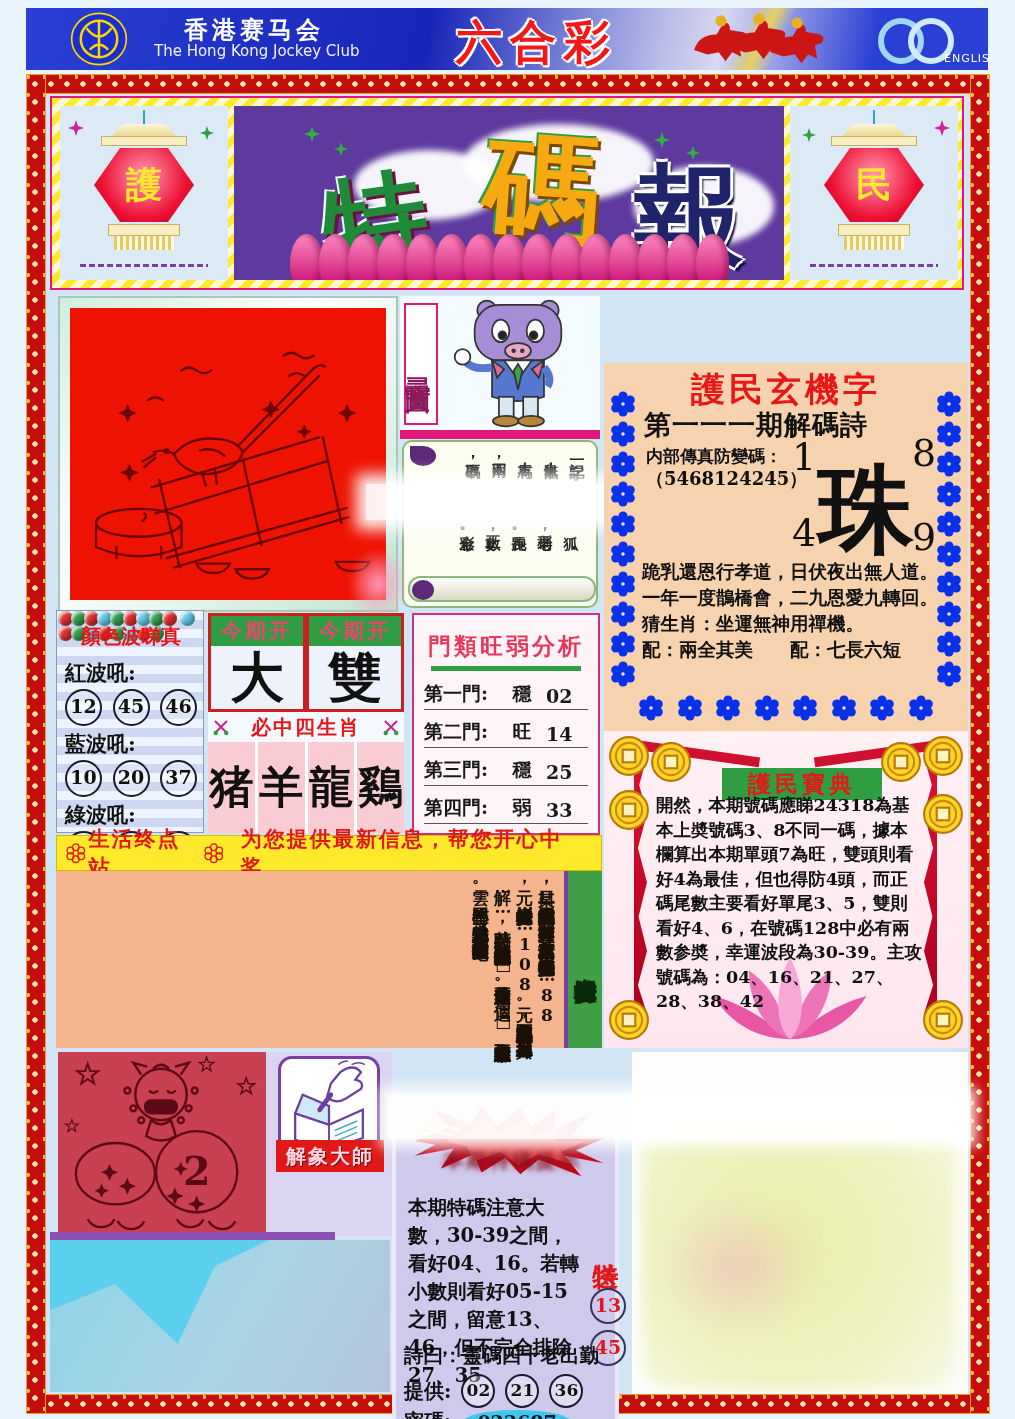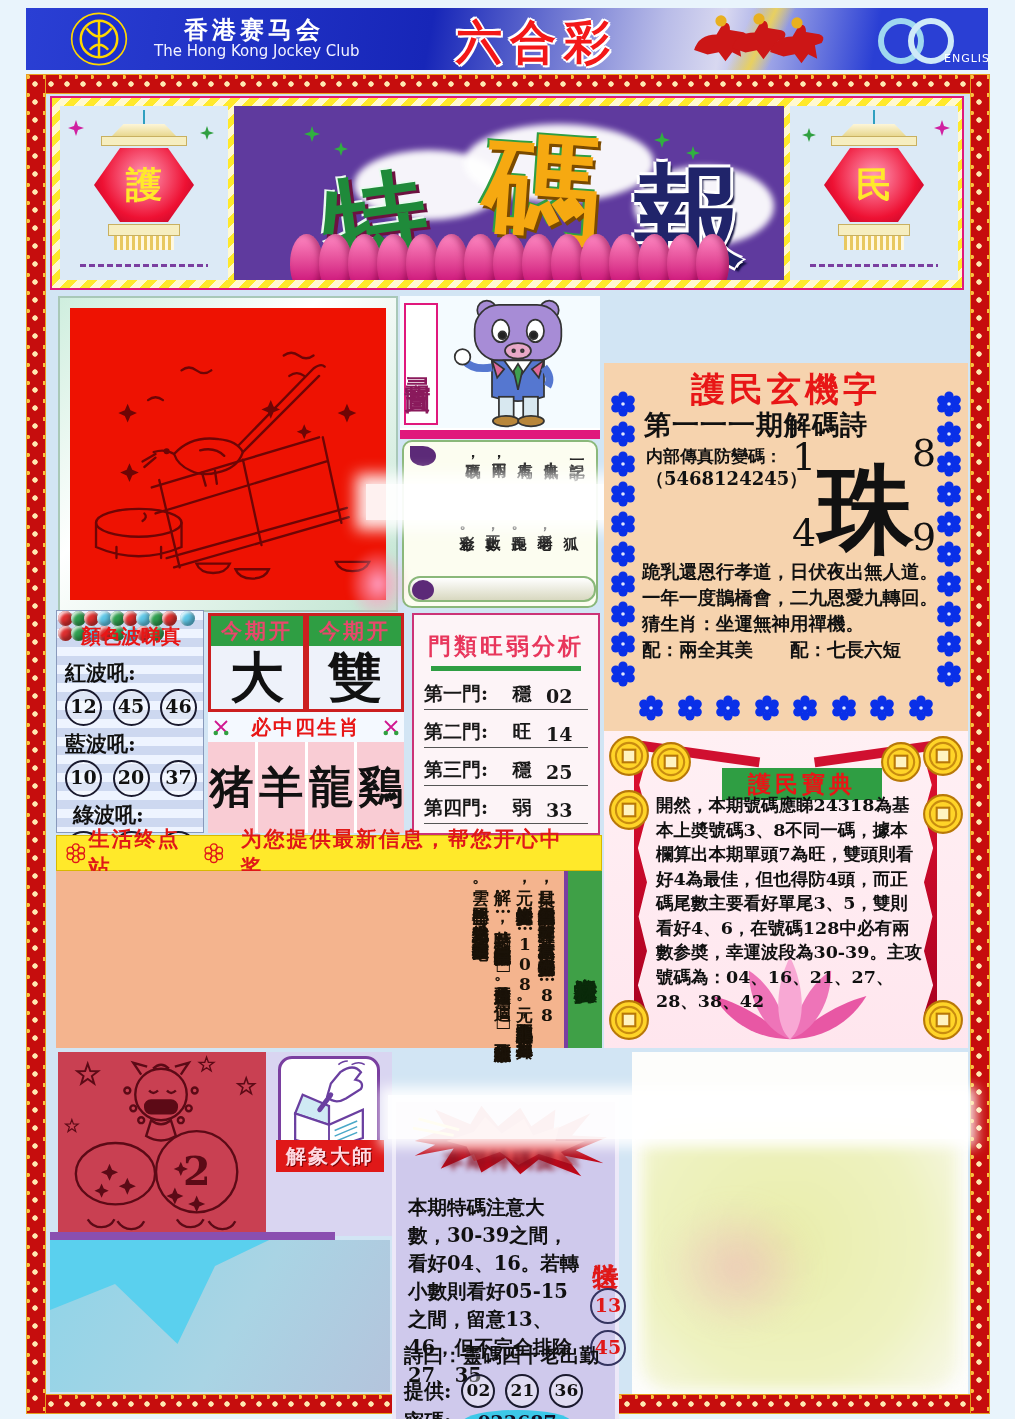--- a/index.html
+++ b/index.html
@@ -451,21 +451,21 @@
     </div>
     <div>
       <div style="font-size:21px;font-weight:bold;color:#111;">藍波吼:</div>
       <div style="display:flex;justify-content:space-between;margin:2px 0 4px;">
         <span class="circnum">10</span>
         <span class="circnum">20</span>
         <span class="circnum">37</span>
       </div>
     </div>
     <div>
-      <div style="font-size:21px;font-weight:bold;color:#111;margin-left:8px;">綠波吼:</div>
+      <div style="font-size:21px;font-weight:bold;color:#111;">綠波吼:</div>
       <div style="display:flex;justify-content:space-between;margin:2px 0;">
         <span class="circnum">11</span>
         <span class="circnum">33</span>
         <span class="circnum">44</span>
       </div>
     </div>
   </div>
 </div>
 
 <div class="abs" style="left:208px;top:613px;width:98px;height:99px;border:3px solid #cc2020;box-sizing:border-box;background:#eef2fa;">

